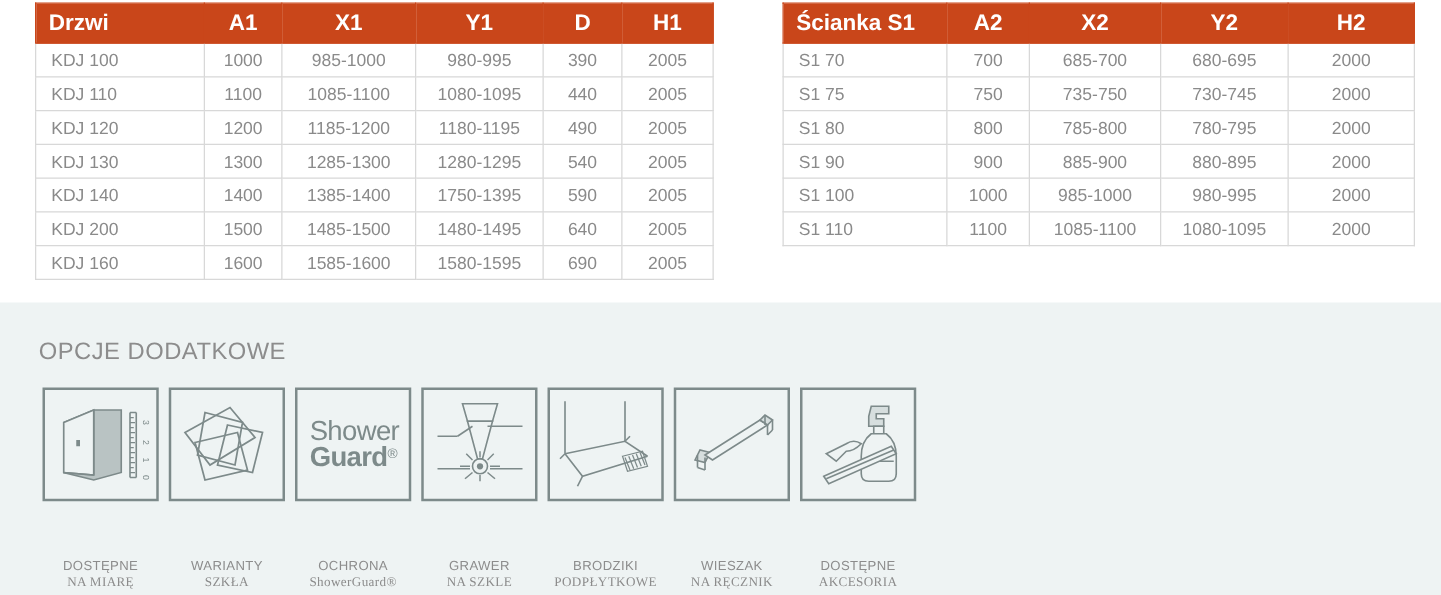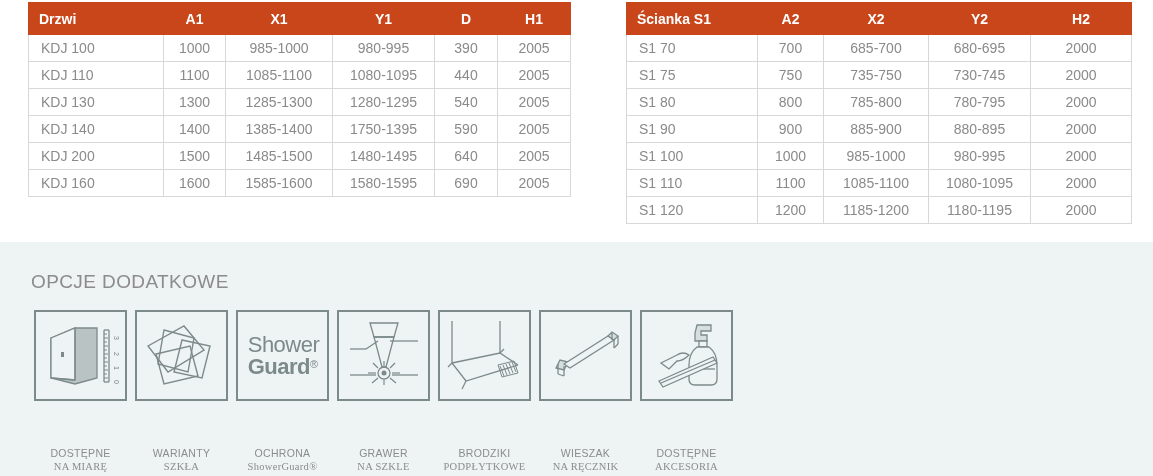--- a/index.html
+++ b/index.html
@@ -29,21 +29,21 @@
     table-layout: fixed;
     font-size: 13.5px;
   }
   table.spec.t1 { left: 28px;  top: 2px; width: 542px; }
   table.spec.t2 { left: 626px; top: 2px; width: 505px; }
 
   table.spec thead th {
     background: #c9461a;
     color: #ffffff;
     font-weight: bold;
-    font-size: 14px;
+    font-size: 18px;
     height: 31px;
     padding: 0 10px;
     text-align: center;
     border: 1px solid #c9461a;
     white-space: nowrap;
   }
   table.spec thead th.first {
     text-align: left;
   }
   table.spec tbody td {
@@ -162,20 +162,28 @@
       </tr>
       <tr>
         <td class="first">KDJ 110</td>
         <td>1100</td>
         <td>1085-1100</td>
         <td>1080-1095</td>
         <td>440</td>
         <td>2005</td>
       </tr>
       <tr>
+        <td class="first">KDJ 120</td>
+        <td>1200</td>
+        <td>1185-1200</td>
+        <td>1180-1195</td>
+        <td>490</td>
+        <td>2005</td>
+      </tr>
+      <tr>
         <td class="first">KDJ 130</td>
         <td>1300</td>
         <td>1285-1300</td>
         <td>1280-1295</td>
         <td>540</td>
         <td>2005</td>
       </tr>
       <tr>
         <td class="first">KDJ 140</td>
         <td>1400</td>
@@ -254,27 +262,20 @@
         <td>1000</td>
         <td>985-1000</td>
         <td>980-995</td>
         <td>2000</td>
       </tr>
       <tr>
         <td class="first">S1 110</td>
         <td>1100</td>
         <td>1085-1100</td>
         <td>1080-1095</td>
-        <td>2000</td>
-      </tr>
-      <tr>
-        <td class="first">S1 120</td>
-        <td>1200</td>
-        <td>1185-1200</td>
-        <td>1180-1195</td>
         <td>2000</td>
       </tr>
     </tbody>
   </table>
 
 </div>
 
 <div class="options-panel">
 
   <h2 class="options-title">OPCJE DODATKOWE</h2>

